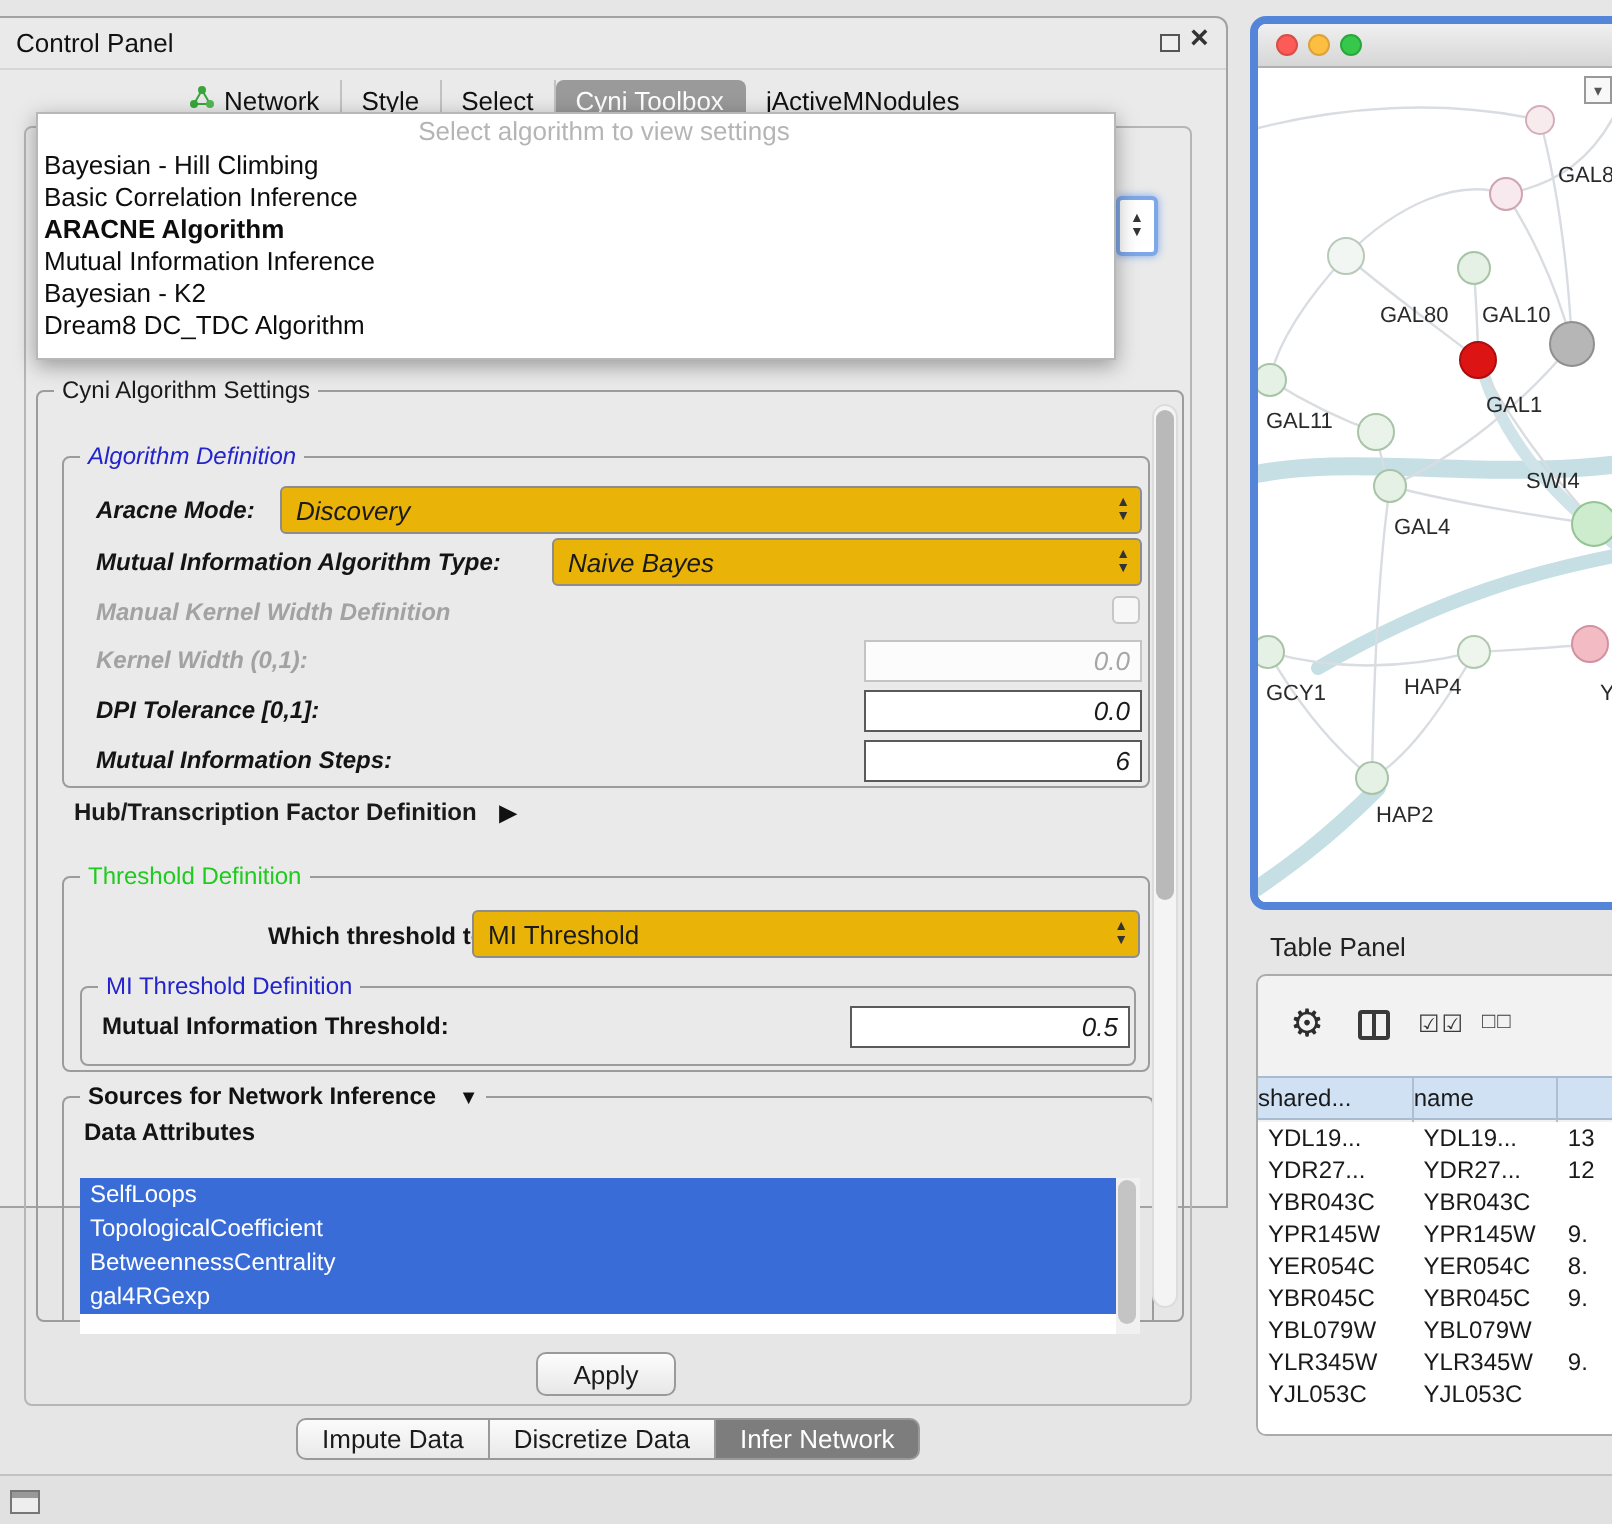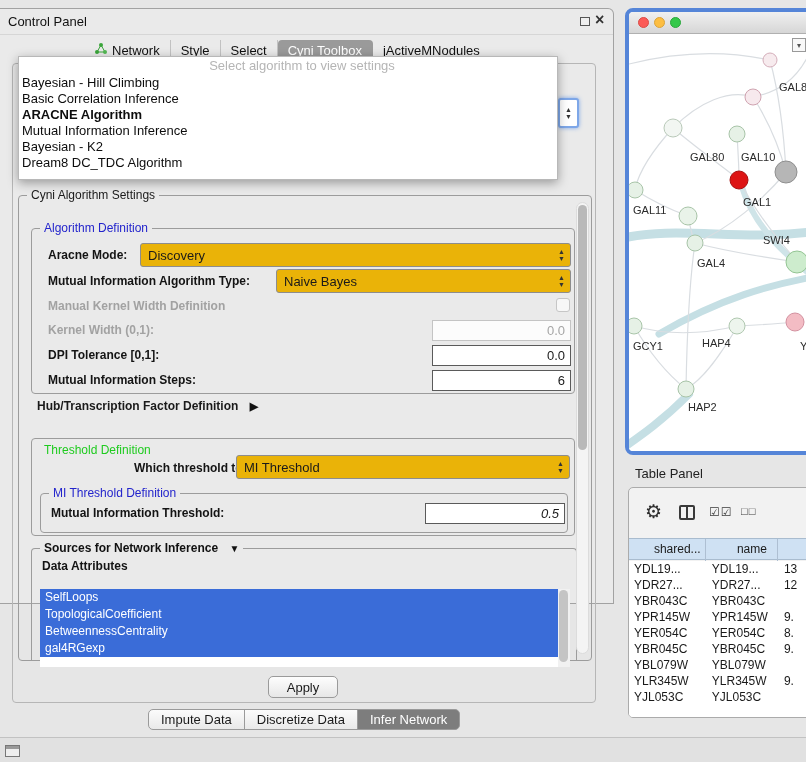--- a/index.html
+++ b/index.html
@@ -19,37 +19,37 @@
   .cp-tab:last-child{border-right:none;}
   .cp-tab.active{background:#9a9a9a;color:#fff;border-radius:4px;border-right-color:transparent;}
 
   .content-border{position:absolute;left:12px;top:54px;width:584px;height:640px;
     border:1px solid #b6b6b6;border-radius:4px;}
 
   
   .titled-group{position:absolute;border:1px solid #9c9c9c;border-radius:4px;}
   .group-title{position:absolute;top:-8px;left:8px;background:#eaeaea;padding:0 4px;font-size:12px;white-space:nowrap;}
   .blue-title{color:#2324cc;}
-  .green-title{color:#1ecb1e;margin-top:12px;}
+  .green-title{color:#1ecb1e;}
   .bold{font-weight:bold;}
 
   .form-label{position:absolute;font-size:12px;font-weight:bold;color:#141414;white-space:nowrap;}
   .form-label.disabled{color:#a2a2a2;}
 
   .combo{position:absolute;height:24px;background:#eab308;border:1px solid #8d8d8d;border-radius:3px;
     font-size:13px;display:flex;align-items:center;padding-left:7px;}
   .combo .arrows{position:absolute;right:5px;top:4px;display:flex;flex-direction:column;font-size:7px;
     line-height:7px;color:#333;}
   .num-field{position:absolute;height:21px;background:#fff;border:1px solid #5a5a5a;font-size:13px;
     display:flex;align-items:center;justify-content:flex-end;padding:0 5px;}
   .num-field.disabled{border-color:#c4c4c4;color:#a6a6a6;background:#fcfcfc;}
   .checkbox{position:absolute;width:14px;height:14px;border:1px solid #c6c6c6;border-radius:3px;background:#f7f7f7;}
 
   #settings-group{left:18px;top:186px;width:574px;height:466px;}
-  #algo-def-group{left:12px;top:32px;width:544px;height:166px;}
+  #algo-def-group{left:12px;top:32px;width:544px;height:166px;font-style:italic;}
   #threshold-group{left:12px;top:242px;width:544px;height:98px;}
   #mi-group{left:8px;top:54px;width:528px;height:40px;}
   #sources-group{left:12px;top:352px;width:546px;height:112px;border-bottom:none;border-radius:4px 4px 0 0;}
 
   .expand-tri{font-size:11px;color:#111;margin-left:8px;}
   #hub-header{position:absolute;left:18px;top:203px;font-size:12px;font-weight:bold;}
 
   #attr-list{position:absolute;left:8px;top:40px;width:530px;height:78px;background:#fff;overflow:hidden;}
   .attr-item{height:17px;line-height:17px;background:#3a6cd8;color:#fff;font-size:12px;padding-left:5px;
     width:518px;}
@@ -99,21 +99,21 @@
   #table-window{position:absolute;left:628px;top:487px;width:190px;height:231px;background:#f2f2f2;
     border:1px solid #ababab;border-radius:5px;overflow:hidden;}
   .tbl-toolbar{position:absolute;left:0;top:6px;width:100%;height:40px;}
   .gear-glyph{position:absolute;left:16px;top:6px;font-size:19px;color:#2d2d2d;}
   .columns-glyph{position:absolute;left:50px;top:11px;width:16px;height:15px;border:2px solid #3a3a3a;border-radius:2px;}
   .columns-glyph::after{content:"";position:absolute;left:5px;top:0;width:2px;height:11px;background:#3a3a3a;}
   .checkpair-glyph{position:absolute;left:80px;top:11px;font-size:12px;color:#3a3a3a;letter-spacing:1px;}
   .squarepair-glyph{position:absolute;left:112px;top:11px;font-size:11px;color:#3a3a3a;letter-spacing:1px;}
   .tbl-header{position:absolute;left:0;top:50px;width:100%;height:22px;display:flex;background:#cfe1f3;
     border-top:1px solid #a9bccf;border-bottom:1px solid #a9bccf;font-size:12px;}
-  .tbl-header .cell{height:22px;line-height:21px;text-align:center;border-right:1px solid #aebfd2;overflow:hidden;padding-left:20px;}
+  .tbl-header .cell{height:22px;line-height:21px;border-right:1px solid #aebfd2;overflow:hidden;}
   .tbl-body{position:absolute;left:0;top:73px;width:100%;bottom:0;background:#fff;font-size:12px;}
   .tbl-row{display:flex;height:16px;line-height:16px;}
   .tbl-row .cell{padding-left:5px;overflow:hidden;white-space:nowrap;}
   .c0{width:82px;} .c1{width:76px;} .c2{width:40px;}
 
   
   #bottom-strip{position:absolute;left:0;top:737px;width:100%;height:25px;background:#e1e1e1;border-top:1px solid #c2c2c2;}
   #hidden-panel-icon{position:absolute;left:5px;top:7px;width:15px;height:12px;border:1px solid #777;background:#eee;}
   #hidden-panel-icon::before{content:"";position:absolute;left:0;top:0;width:100%;height:3px;background:#999;}
 </style>

